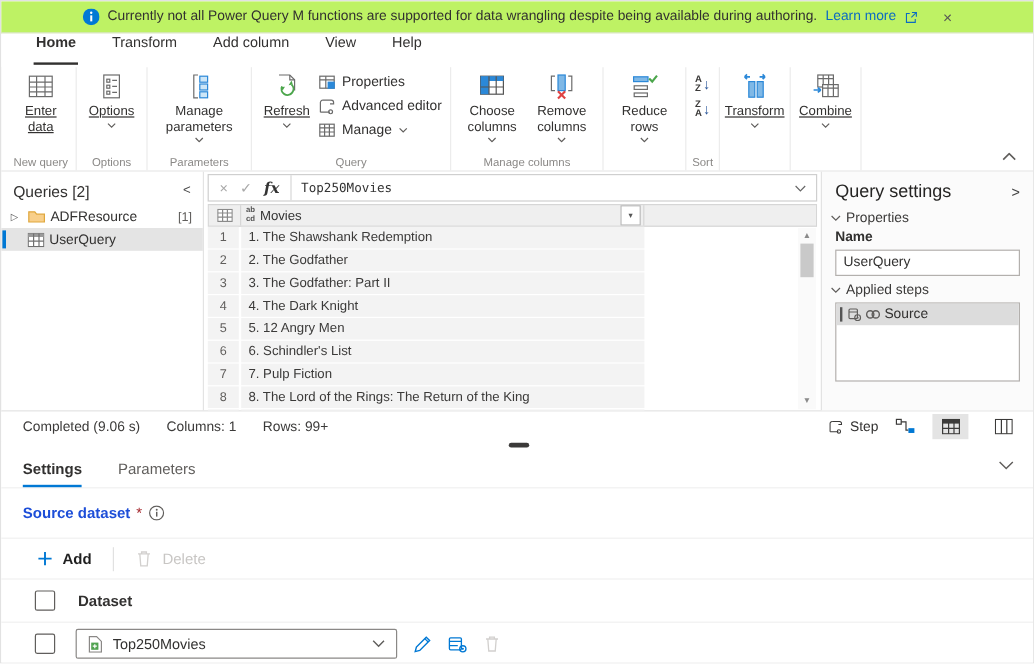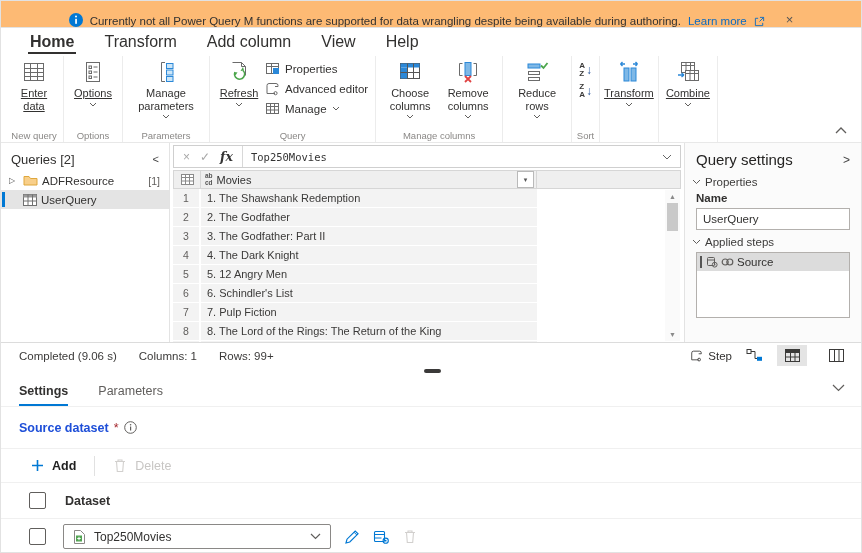--- a/index.html
+++ b/index.html
@@ -1,27 +1,27 @@
 <!DOCTYPE html>
 <html><head>
 <meta charset="utf-8">
 <style>
   html,body{margin:0;padding:0;background:#fff;}
   .app{width:862px;height:553px;box-sizing:border-box;border:1px solid #e2e2e2;background:#fff;
        font-family:"Liberation Sans",sans-serif;color:#323130;display:flex;flex-direction:column;overflow:hidden;position:relative;}
 
   
-  .banner{flex:none;height:26px;background:#fdba74;border-bottom:1px solid #e3e3e3;display:flex;align-items:flex-end;justify-content:center;gap:7px;font-size:11.5px;}
+  .banner{flex:none;height:26px;background:#bef264;border-bottom:1px solid #e3e3e3;display:flex;align-items:center;justify-content:center;gap:7px;font-size:11.5px;}
   .banner .msg{color:#323130;}
   .banner .link{color:#0b6bc2;cursor:pointer;}
   .banner .close{color:#555;font-size:13px;margin-left:14px;cursor:pointer;}
 
   
   .tabs{flex:none;height:28px;display:flex;align-items:stretch;padding-left:14px;background:#fff;}
-  .tab{padding:0 15px;display:flex;align-items:center;font-size:16px;position:relative;cursor:pointer;}
+  .tab{padding:0 15px;display:flex;align-items:flex-start;font-size:12px;position:relative;cursor:pointer;}
   .tab.active{font-weight:700;}
   .tab.active .underline{position:absolute;left:13px;right:13px;bottom:2px;height:2px;background:#323130;}
 
   
   .ribbon{flex:none;height:86px;display:flex;align-items:stretch;padding-left:4px;position:relative;border-bottom:1px solid #e8e8e8;}
   .rgroup{position:relative;display:flex;align-items:flex-start;gap:4px;padding:2px 7px 14px 7px;border-right:1px solid #ececec;box-sizing:border-box;}
   .rgroup-label{position:absolute;bottom:1px;left:0;right:0;text-align:center;font-size:9.5px;color:#8a8886;white-space:nowrap;}
   .bigbtn{display:flex;flex-direction:column;align-items:center;width:54px;font-size:11px;line-height:1.15;text-align:center;color:#323130;gap:2px;padding-top:1px;cursor:pointer;}
   .bigbtn.narrow{width:44px;text-decoration:underline;}
   .bigbtn.wide{width:72px;}

